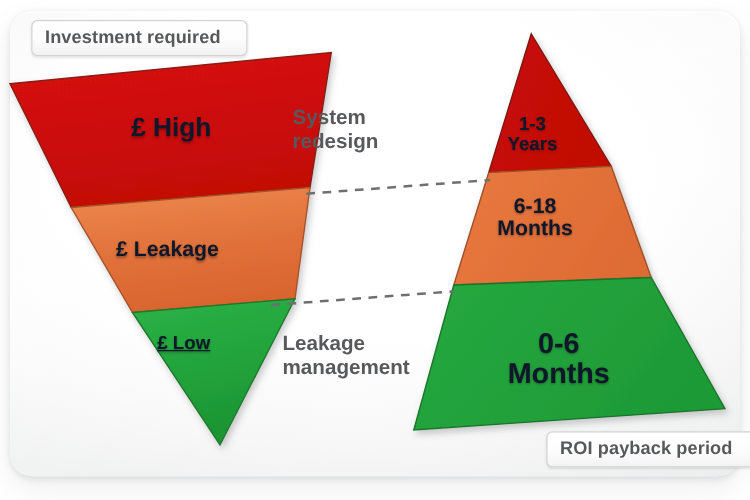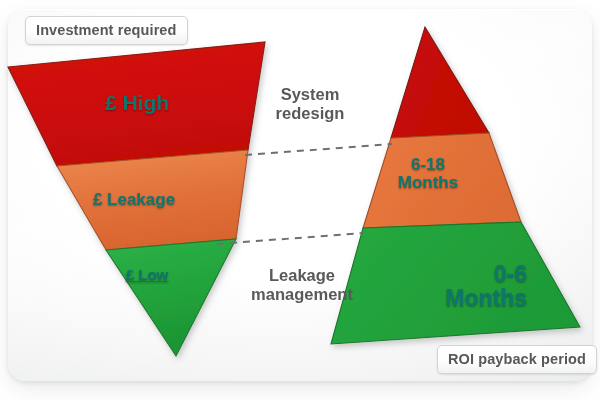--- a/index.html
+++ b/index.html
@@ -53,64 +53,64 @@
     position: absolute;
     left: 0;
     top: 0;
     width: 600px;
     height: 400px;
   }
 
   
   .band-text {
     position: absolute;
-    color: #0f766e;
+    color: #0f172a;
     font-weight: bold;
     text-align: center;
     line-height: 1.06;
     text-shadow: 0 1px 2px rgba(0,0,0,0.35);
     white-space: pre-line;
     pointer-events: none;
   }
 
   .left-high   { left: 52px;  top: 92px;  width: 170px; font-size: 21px; }
   .left-medium { left: 58px;  top: 191px; width: 152px; font-size: 17px; }
   .left-low    { left: 95px;  top: 267px; width: 104px; font-size: 15px; text-decoration: underline; }
 
   .right-top    { left: 383px; top: 92px;  width: 86px;  font-size: 15px; }
   .right-mid    { left: 370px; top: 156px; width: 116px; font-size: 17px; }
-  .right-bottom { left: 367px; top: 262px; width: 160px; font-size: 23px; text-align: right; }
+  .right-bottom { left: 367px; top: 262px; width: 160px; font-size: 23px; }
 
   
   .center-text {
     position: absolute;
     color: #58595b;
     font-weight: bold;
     font-size: 16.5px;
     line-height: 1.16;
-    text-align: center;
+    text-align: left;
     white-space: pre-line;
     width: 152px;
     pointer-events: none;
   }
   .center-1 { left: 234px; top: 85px; }
   .center-2 { left: 230px; top: 176px; }
   .center-3 { left: 226px; top: 266px; }
 
   
   .tag {
     position: absolute;
     background: linear-gradient(180deg, #ffffff 0%, #fdfdfd 55%, #f2f2f2 100%);
     border: 1px solid #d2d3d4;
     border-radius: 5px;
     color: #56585a;
     font-weight: bold;
     font-size: 14.5px;
     letter-spacing: 0.1px;
-    padding: 5px 10px 6px 10px;
+    padding: 5px 20px 6px 10px;
     box-shadow: 0 1px 2px rgba(0,0,0,0.10);
     white-space: nowrap;
   }
   .tag-investment { left: 25px;  top: 16px; }
   .tag-roi        { left: 409px; top: 345px; margin-left: 28px; }
 </style>
 </head>
 <body>
 
 <div id="infographic">
@@ -173,20 +173,22 @@
     </g>
 
     <line x1="245" y1="155" x2="392" y2="144" stroke="#6e6f71" stroke-width="2" stroke-dasharray="7 6" stroke-linecap="butt"></line>
     <line x1="217" y1="244" x2="364" y2="233" stroke="#6e6f71" stroke-width="2" stroke-dasharray="7 6" stroke-linecap="butt"></line>
   </svg>
 
   <div class="band-text left-high">£ High</div>
   <div class="band-text left-medium">£ Leakage</div>
   <div class="band-text left-low">£ Low</div>
 
+  <div class="band-text right-top">1-3
+Years</div>
   <div class="band-text right-mid">6-18
 Months</div>
   <div class="band-text right-bottom">0-6
 Months</div>
 
   <div class="center-text center-1">System
 redesign</div>
   <div class="center-text center-3">Leakage
 management</div>
 

